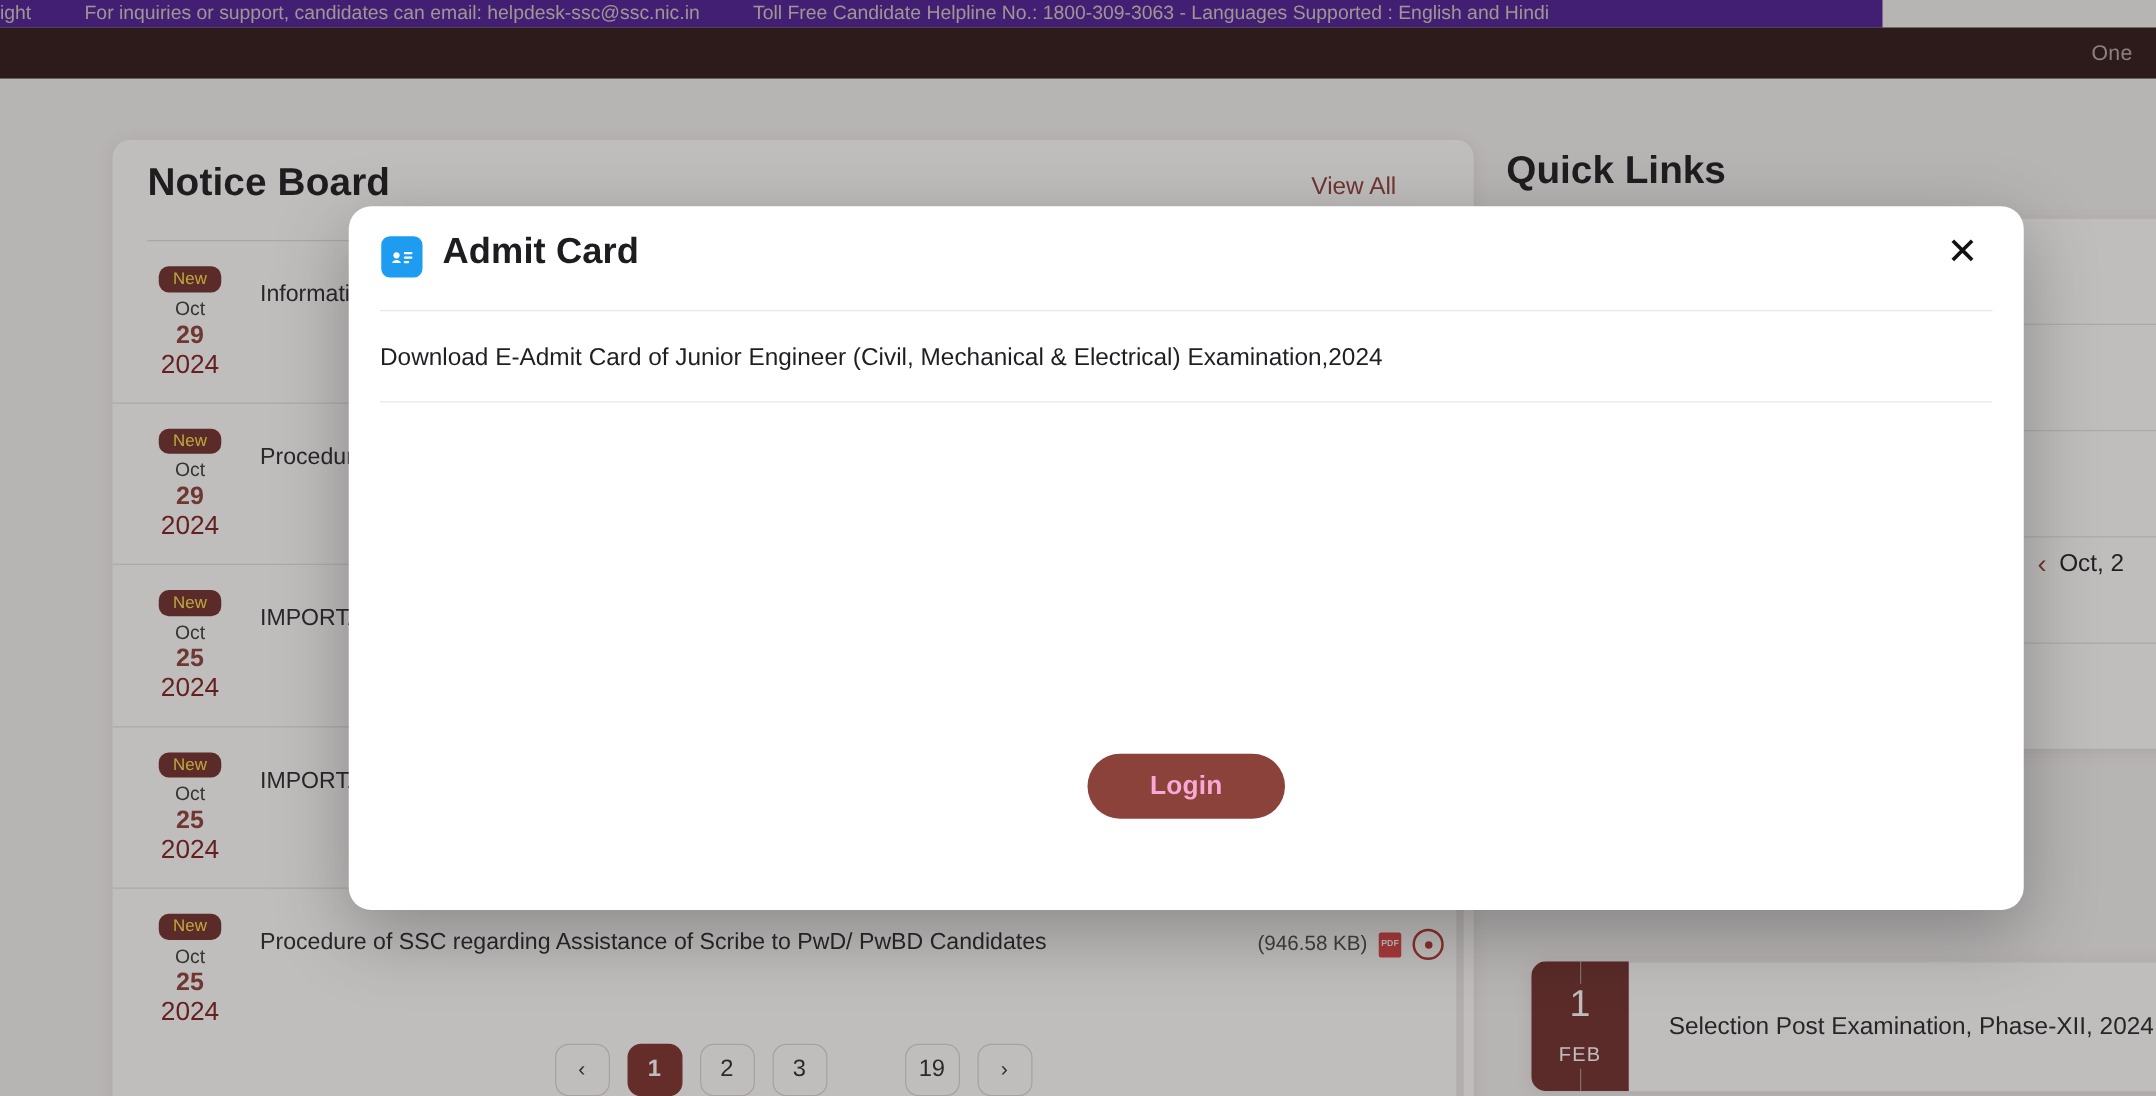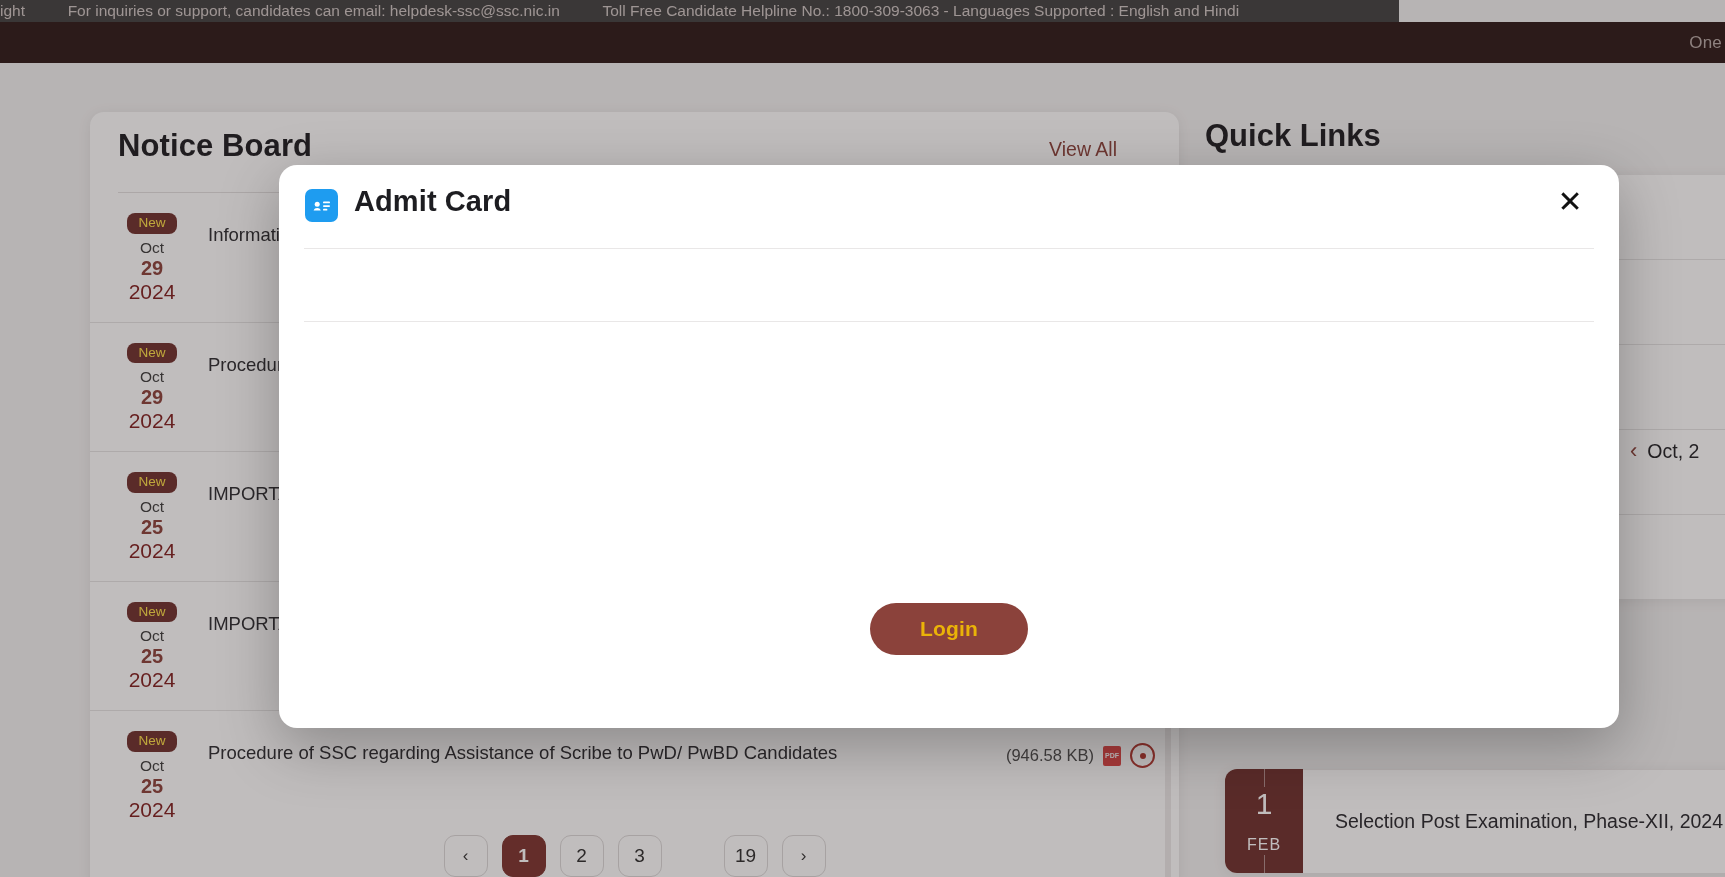--- a/index.html
+++ b/index.html
@@ -20,23 +20,23 @@
   #page {
     position: absolute;
     inset: 0;
     background: #f3f2f2;
   }
 
   
   .topbar {
     position: absolute;
     left: 0; top: 0;
-    width: 1399px;
+    width: 1506px;
     height: 22px;
-    background: #404040;
+    background: #4c1d95;
     color: #cfc6c4;
     font-size: 15.5px;
     line-height: 22px;
     white-space: nowrap;
     overflow: hidden;
   }
   .topbar .tb-seg { display: inline-block; }
   .topbar .tb-gap { display: inline-block; width: 34px; }
 
   .topbar2 {
@@ -44,21 +44,21 @@
     left: 0; top: 22px;
     width: 1725px;
     height: 41px;
     background: #2b1816;
     color: #b7a9a6;
     font-size: 17px;
     line-height: 41px;
     text-align: right;
     overflow: hidden;
   }
-  .topbar2 .one { padding-right: 3px; letter-spacing: .2px; }
+  .topbar2 .one { padding-right: 19px; letter-spacing: .2px; }
 
   .page-body {
     position: absolute;
     left: 0; top: 63px;
     right: 0; bottom: 0;
     background: #f3f2f2;
   }
 
   
   .notice-card {
@@ -400,21 +400,21 @@
 
   .modal-login-wrap {
     position: absolute;
     left: 0; right: 0;
     top: 438px;
     display: flex;
     justify-content: center;
   }
   .btn-login {
     background: #8b423b;
-    color: #eab308;
+    color: #f9a8d4;
     font-size: 21px;
     font-weight: 600;
     border: none;
     border-radius: 26px;
     padding: 14px 50px;
     cursor: pointer;
     font-family: "Liberation Sans", sans-serif;
     letter-spacing: .2px;
   }
 </style>
@@ -575,19 +575,20 @@
         <rect x="12" y="7.2" width="7" height="1.7" rx="0.85" fill="#ffffff"></rect>
         <rect x="12" y="10.8" width="4.4" height="1.7" rx="0.85" fill="#ffffff"></rect>
       </svg>
     </span>
     <div class="modal-title">Admit Card</div>
     <button class="modal-close" aria-label="Close">✕</button>
   </div>
 
   <div class="modal-rule top"></div>
 
+  <div class="modal-desc">Download E-Admit Card of Junior Engineer (Civil, Mechanical &amp; Electrical) Examination,2024</div>
 
   <div class="modal-rule bottom"></div>
 
   <div class="modal-login-wrap">
     <button class="btn-login">Login</button>
   </div>
 </div>
 
 </body></html>

